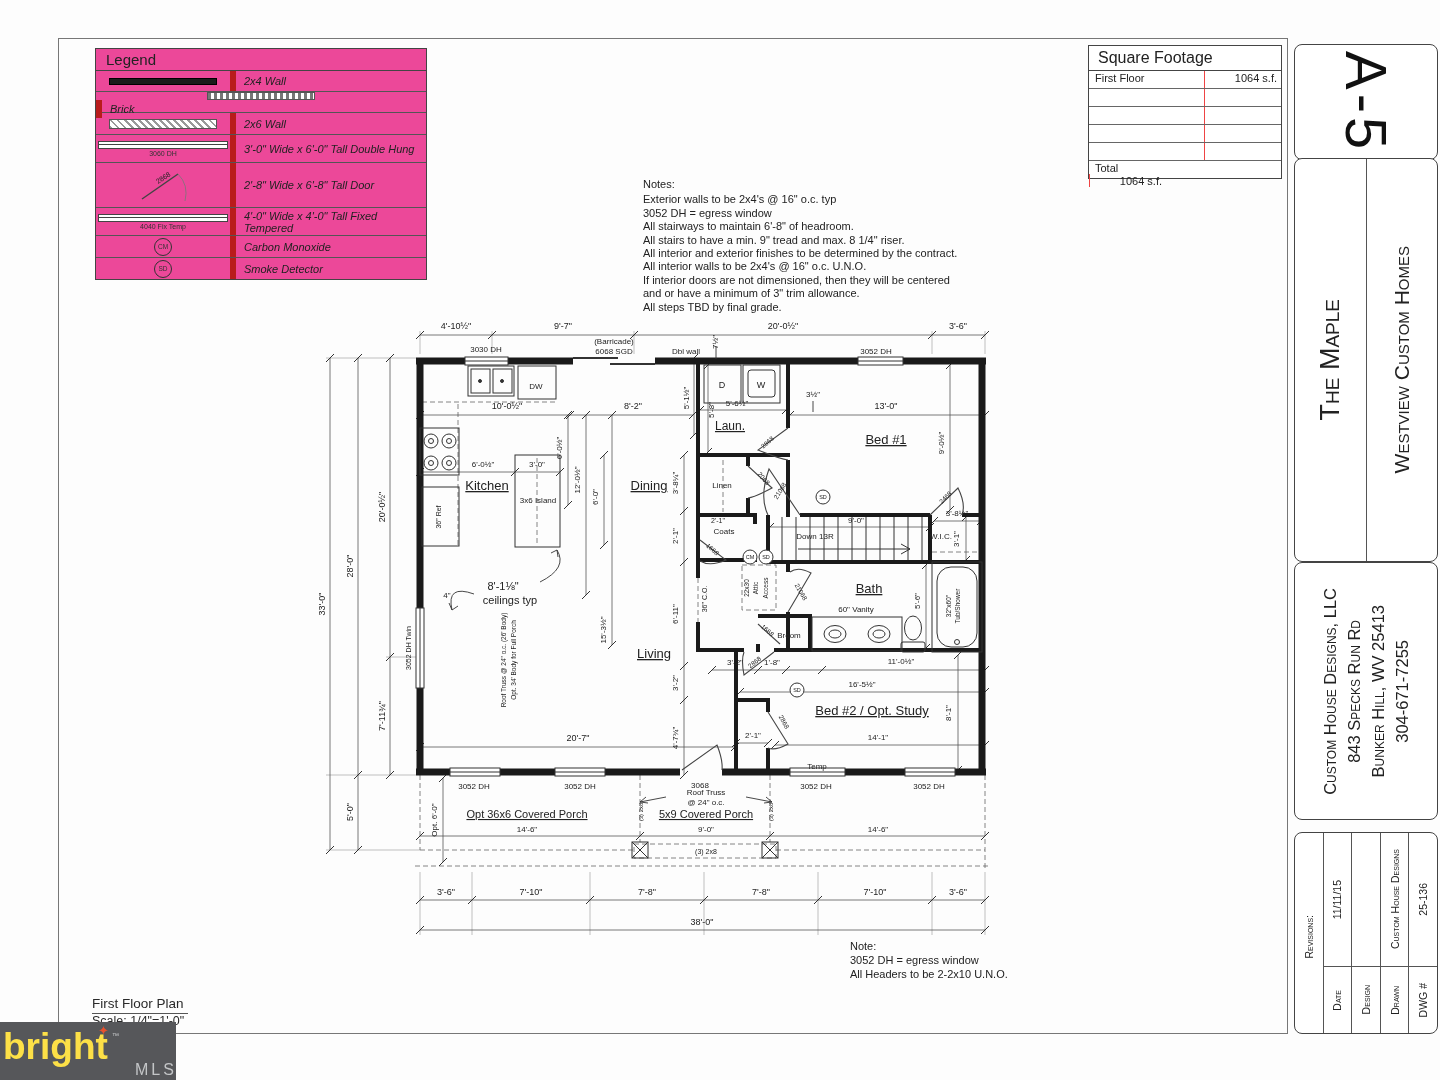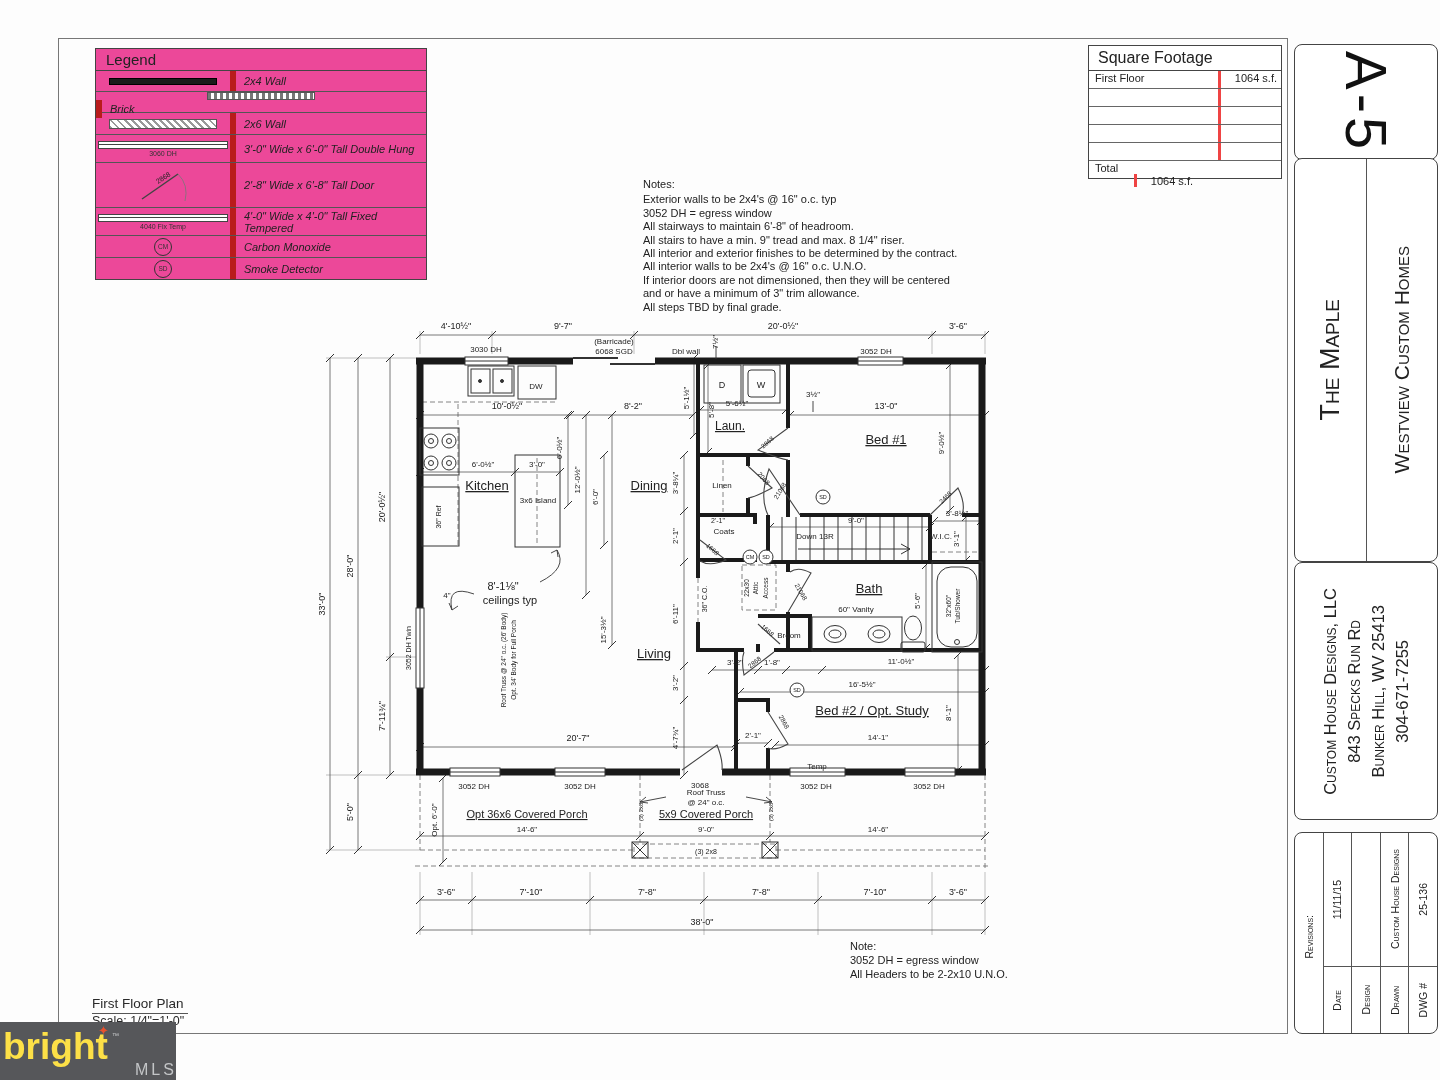--- a/index.html
+++ b/index.html
@@ -22,21 +22,21 @@
   .sym-window::after{content:"";position:absolute;left:0;right:0;top:2px;border-top:1px solid #444;}
   .sym-win-lbl{font-size:7px;color:#333;margin-top:1px;}
   .sym-circ{width:16px;height:16px;border:1px solid #333;border-radius:50%;
             display:flex;align-items:center;justify-content:center;font-size:6.5px;color:#333;}
   
   .sqft{left:1088px;top:45px;width:192px;border:1px solid #444;background:#fff;}
   .sqft-header{font-size:16px;padding:3px 0 3px 9px;border-bottom:1px solid #444;}
   .sq-row{display:flex;border-bottom:1px solid #666;height:17px;font-size:11px;}
   .sq-row:last-child{border-bottom:none;flex-direction:column;}
   .sq-name{flex:1;padding:1px 0 0 6px;}
-  .sq-val{width:52px;border-left:3px solid #ef4444;padding:1px 4px 0 4px;text-align:right;margin-left:45px;}
+  .sq-val{width:52px;border-left:1px solid #ef4444;padding:1px 4px 0 20px;text-align:right;}
   
   .notes{left:643px;top:146px;width:330px;font-size:11px;line-height:13.4px;color:#222;}
   .notes .heading{margin-bottom:2px;margin-top:32px;}
   
   .tb-box{border:1.2px solid #444;border-radius:8px;background:#fff;}
   .vt{writing-mode:vertical-rl;transform:rotate(180deg);font-variant:small-caps;color:#222;white-space:nowrap;}
   .vt-down{writing-mode:vertical-rl;font-variant:small-caps;color:#111;white-space:nowrap;}
   .tb-a5{left:1294px;top:44px;width:142px;height:114px;display:flex;align-items:center;justify-content:center;}
   .tb-a5 span{font-size:58px;letter-spacing:4px;}
   .tb-names{left:1294px;top:158px;width:142px;height:402px;display:flex;}

